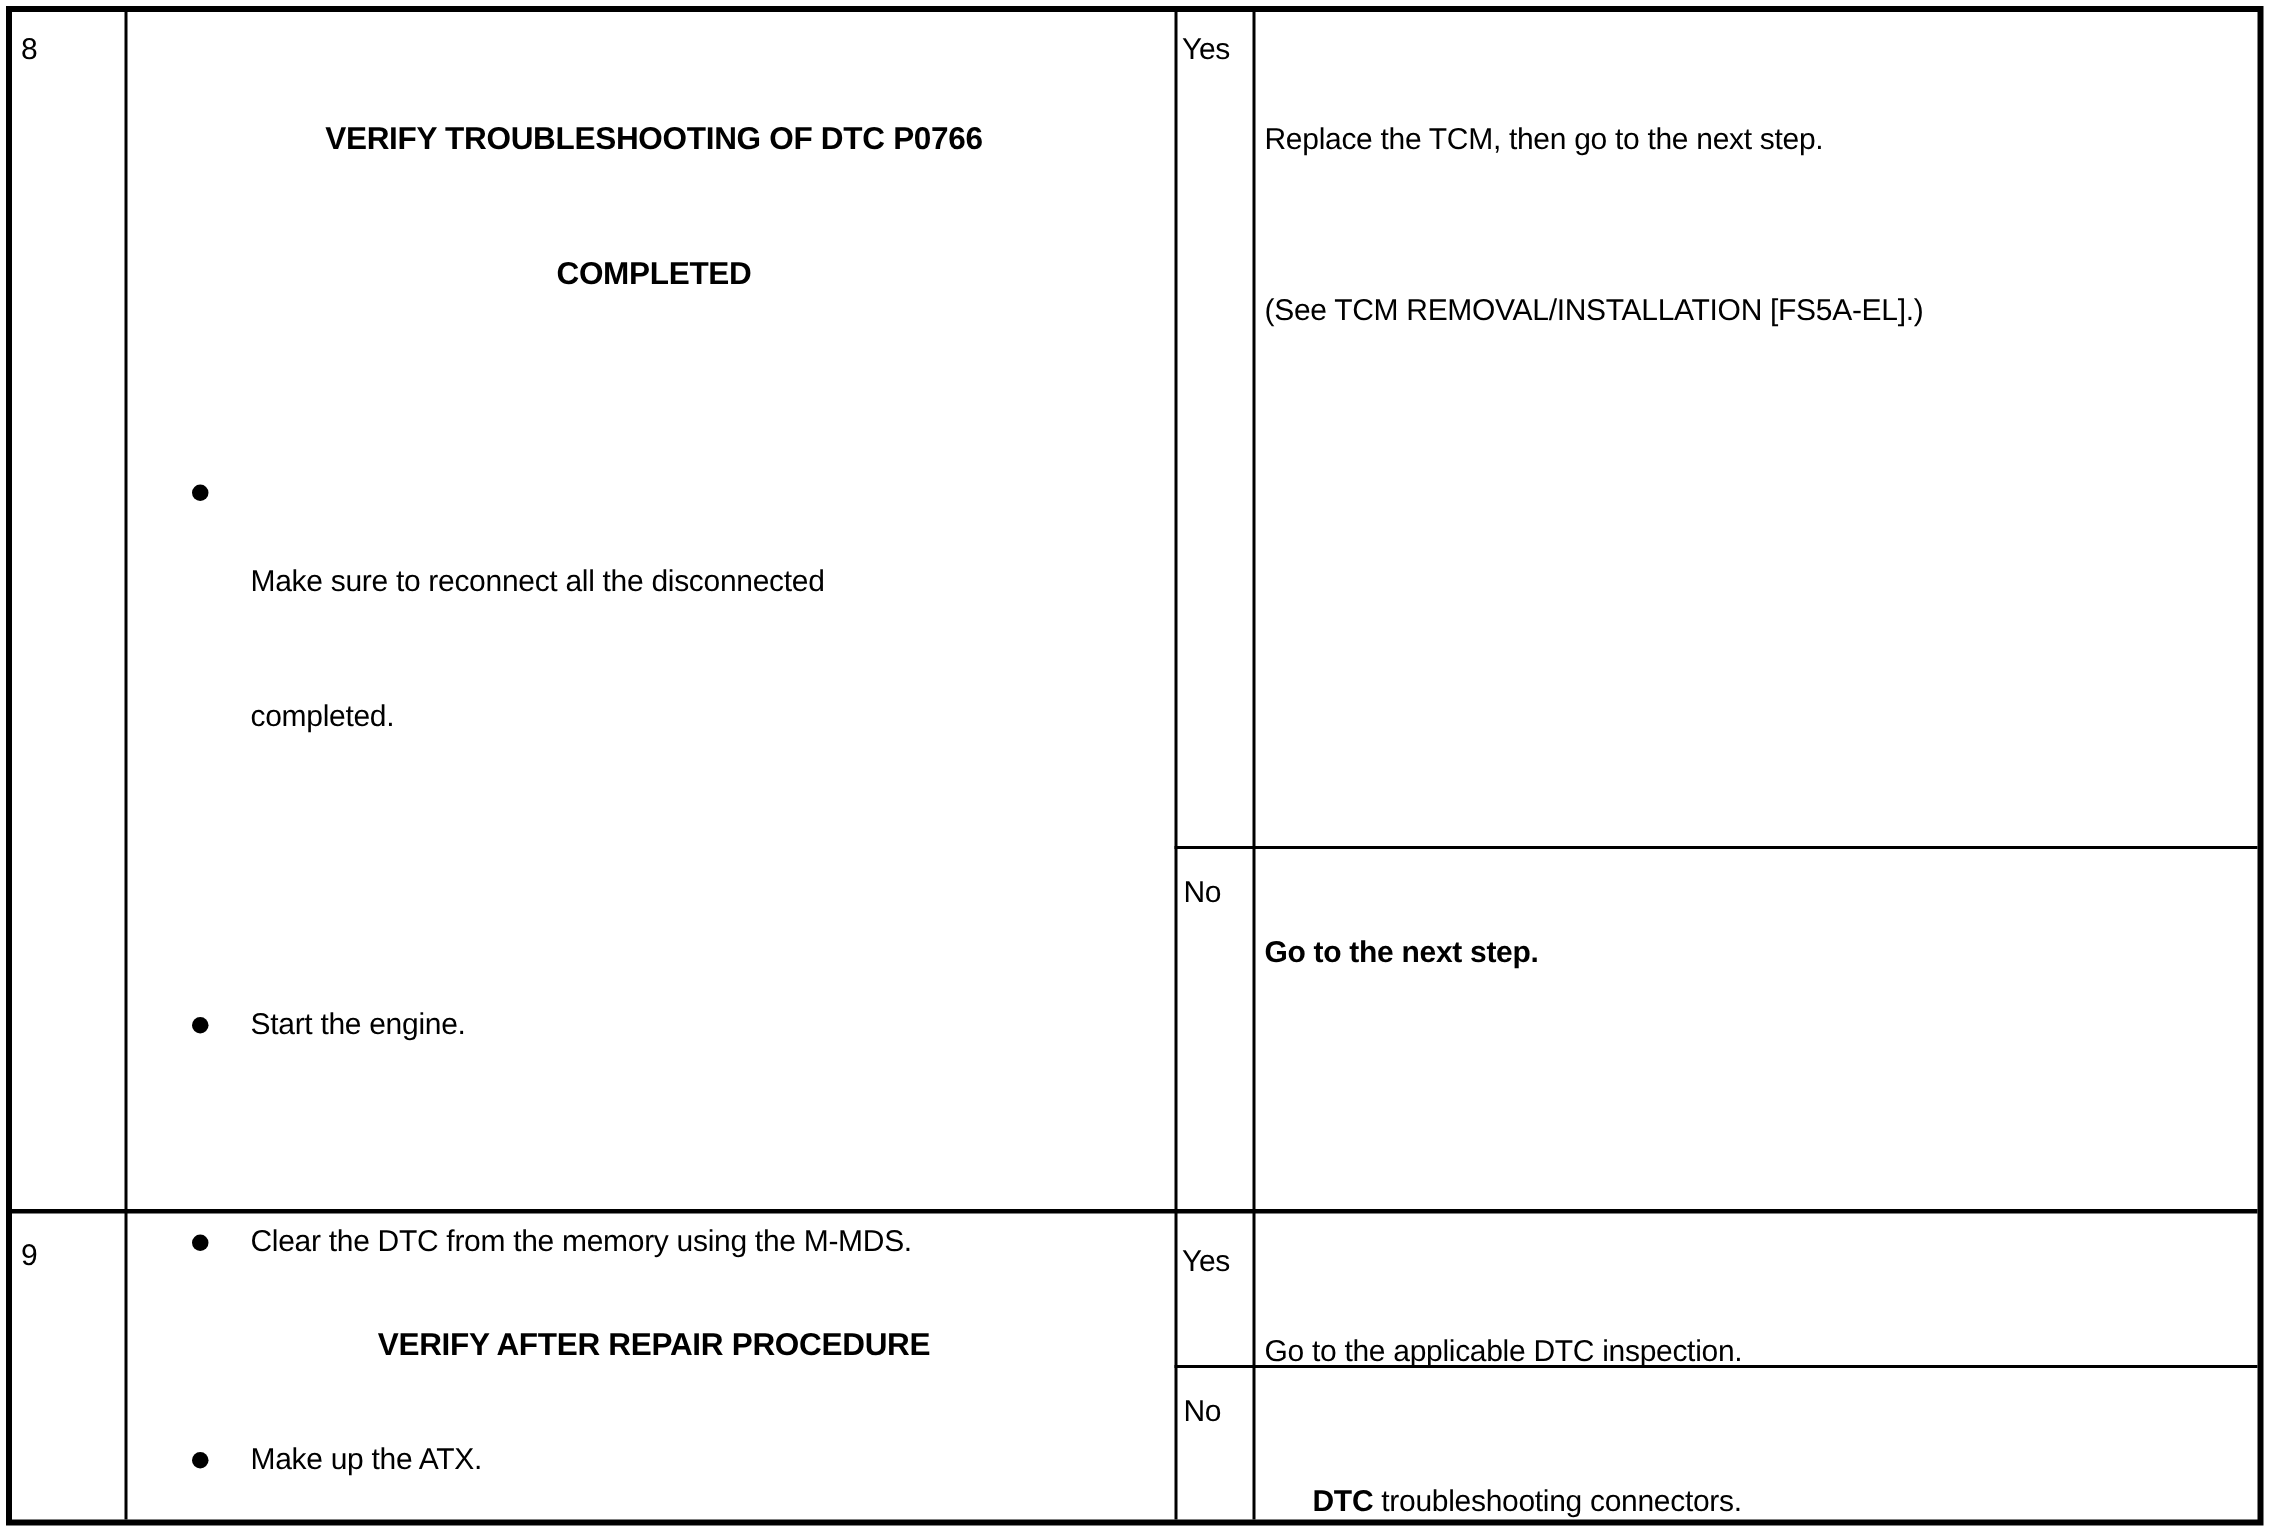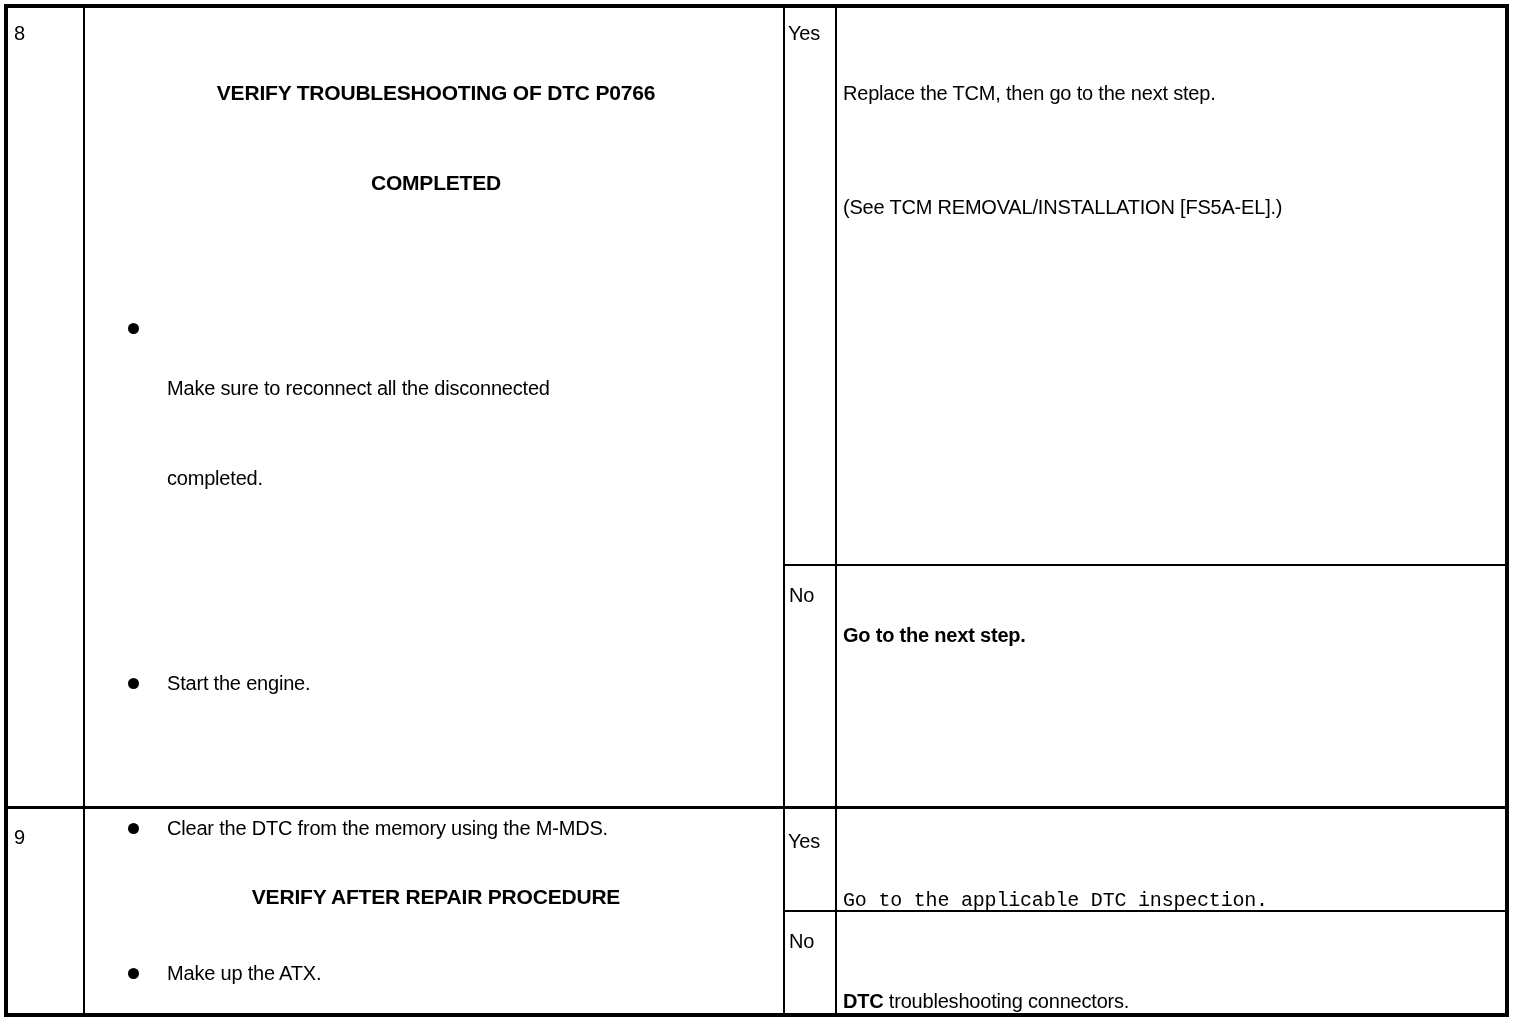--- a/index.html
+++ b/index.html
@@ -18,34 +18,34 @@
   }
   .gl{position:absolute;background:#000;}
   #v-step-action{left:75px;top:0;width:2px;height:1005px;}
   #v-action-yn{left:775px;top:0;width:2px;height:1005px;}
   #v-yn-result{left:827px;top:0;width:2px;height:1005px;}
   #h-step8-step9{left:0;top:798px;width:1497px;height:3px;}
   #h-yn8{left:775px;top:556px;width:722px;height:2px;}
   #h-yn9{left:775px;top:902px;width:722px;height:2px;}
 
   .cell{position:absolute;font-size:20px;line-height:30px;white-space:pre-wrap;}
-  .b{font-weight:bold;}
+  .b{font-weight:bold;margin-left:32px;}
   .title-line{font-weight:bold;font-size:21px;line-height:30px;text-align:center;}
 
   #num8{left:6px;top:10px;}
   #act8{left:82px;top:10px;width:692px;}
   #yes8-label{left:780px;top:10px;}
   #res8-yes{left:835px;top:10px;width:655px;}
   #no8-label{left:781px;top:572px;}
   #res8-no{left:835px;top:552px;width:655px;font-weight:bold;}
 
   #num9{left:6px;top:814px;}
   #act9{left:82px;top:814px;width:692px;}
   #yes9-label{left:780px;top:818px;}
-  #res9-yes{left:835px;top:818px;width:655px;font-family:Liberation Mono, monospace;}
+  #res9-yes{left:835px;top:818px;width:655px;}
   #no9-label{left:781px;top:918px;}
   #res9-no{left:835px;top:918px;width:655px;}
 
   .li{display:flex;margin-top:25px;}
   .dot{
     flex:none;width:11px;height:11px;border-radius:50%;
     background:#000;margin:10px 0 0 38px;
   }
   .li .txt{margin-left:28px;}
   .para2{margin-top:24px;}

